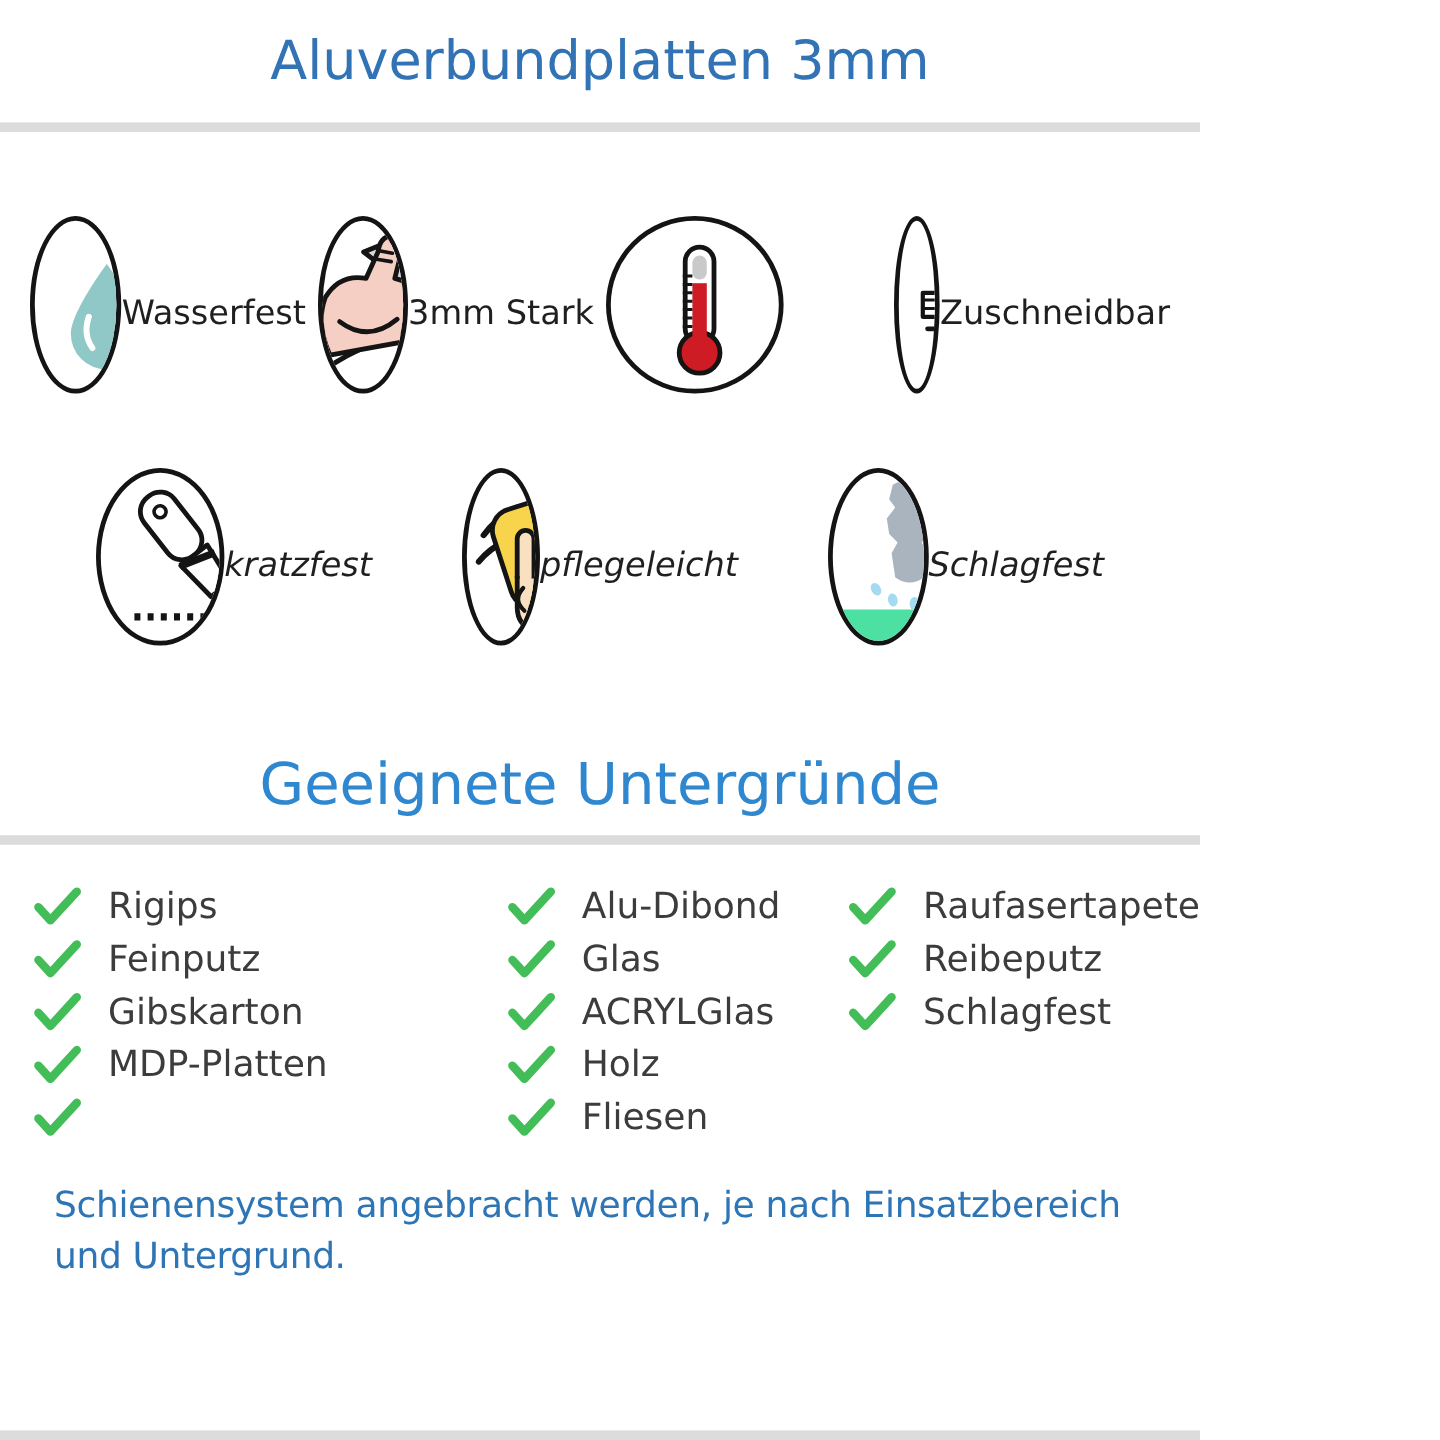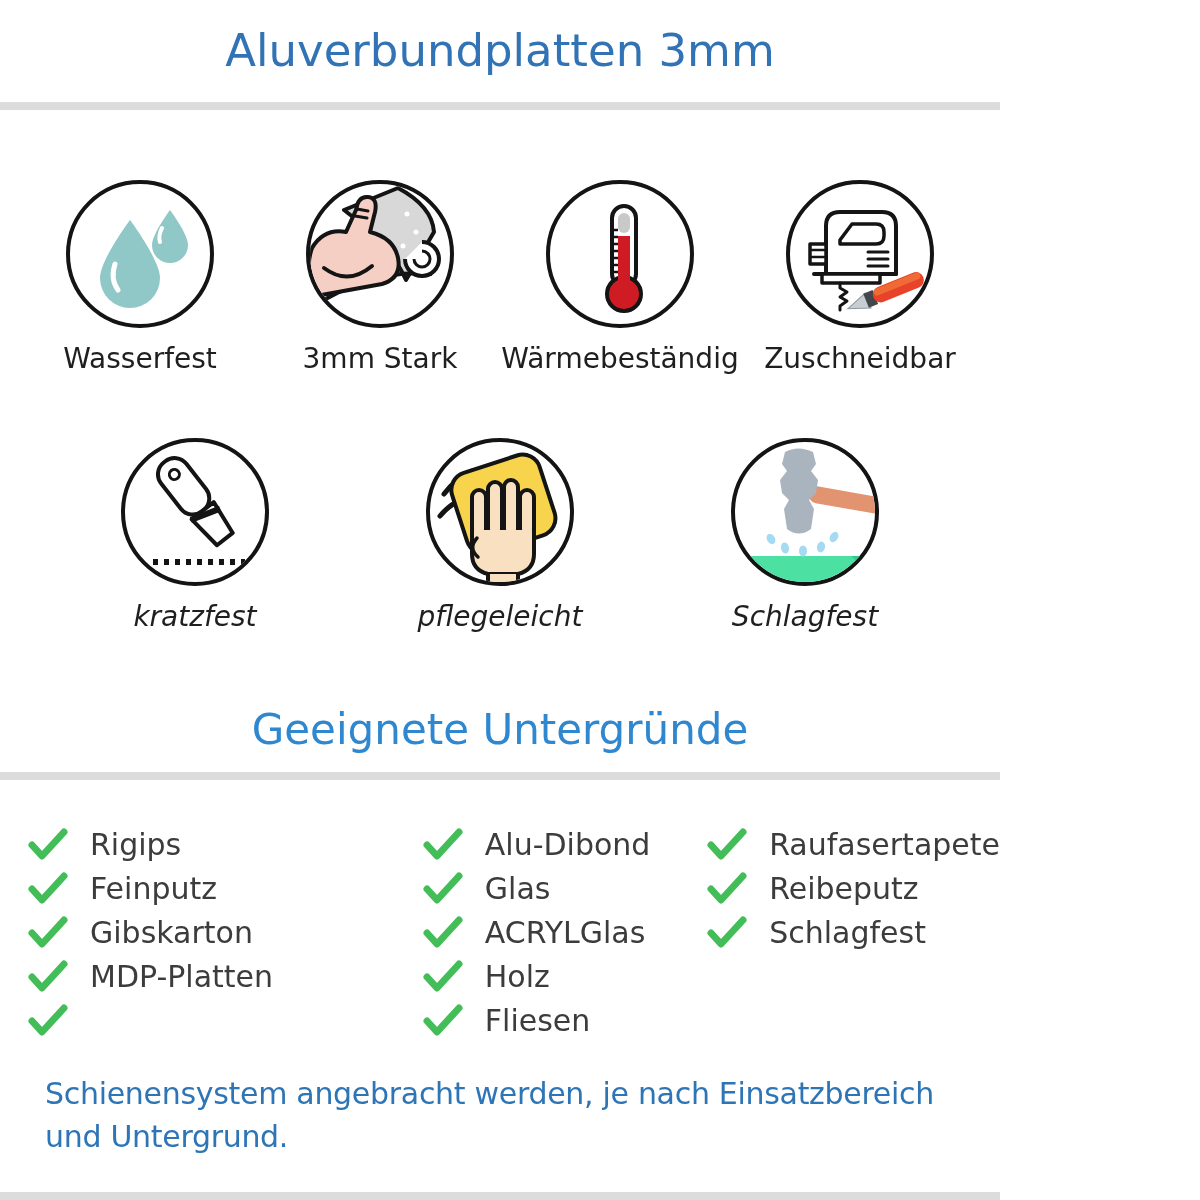--- a/index.html
+++ b/index.html
@@ -24,49 +24,49 @@
   }
   .divider-1 { margin-top:22px; }
   .features-row {
     display:flex;
     justify-content:space-between;
   }
   .features-row-1 { margin:70px 25px 0 25px; }
   .features-row-2 { width:840px; margin:62px auto 0 auto;font-style:italic; }
   .feature {
     width:230px;
-    display:flex; flex-direction:column; align-items:center;
+    display:flex; flex-direction:row; align-items:center;
   }
   .circle {
     width:148px; height:148px;
     border:4px solid #141414;
     border-radius:50%;
     overflow:hidden;
     background:#fff;
   }
   .circle svg { display:block; width:148px; height:148px; }
   .feature-label {
     margin-top:14px;
     font-size:28px;
     line-height:34px;
     color:#1f1f1f;
     text-align:center;
     white-space:nowrap;
   }
   .section-title {
-    margin-top:68px;
+    margin-top:88px;
     text-align:center;
-    font-size:42px;
+    font-size:48px;
     line-height:56px;
     color:#2e87cf;
   }
   .divider-2 { margin-top:14px; }
   .substrates {
     display:flex;
-    margin-top:42px;
+    margin-top:29px;
     padding-left:28px;
   }
   .sub-col-1 { width:472px; }
   .sub-col-2 { width:340px; }
   .sub-item {
     display:flex;
     align-items:center;
     height:44px;
   }
   .check { width:40px; height:34px; flex:0 0 40px; margin-right:22px; }
@@ -140,21 +140,20 @@
             <line x1="60" y1="46" x2="68" y2="46"></line>
             <line x1="60" y1="53" x2="68" y2="53"></line>
             <line x1="60" y1="60" x2="68" y2="60"></line>
             <line x1="60" y1="67" x2="68" y2="67"></line>
             <line x1="60" y1="74" x2="68" y2="74"></line>
             <line x1="60" y1="81" x2="68" y2="81"></line>
             <line x1="60" y1="88" x2="68" y2="88"></line>
           </g>
         </svg>
       </div>
-      <div class="feature-label">Wärmebeständig</div>
     </div>
 
     <div class="feature">
       <div class="circle">
         <svg viewBox="0 0 148 148">
           <g stroke="#141414" stroke-width="4" fill="#ffffff" stroke-linejoin="round" stroke-linecap="round">
             <path d="M36 90 V42 q0 -14 14 -14 h42 q14 0 14 14 v48"></path>
             <path d="M50 56 l12 -16 h24 q8 0 8 8 v4 q0 8 -8 8 h-36 z" stroke-width="3.5"></path>
             <rect x="20" y="60" width="16" height="20" stroke-width="3.5"></rect>
             <path d="M22 66 h12 M22 73 h12" stroke-width="2.5"></path>

